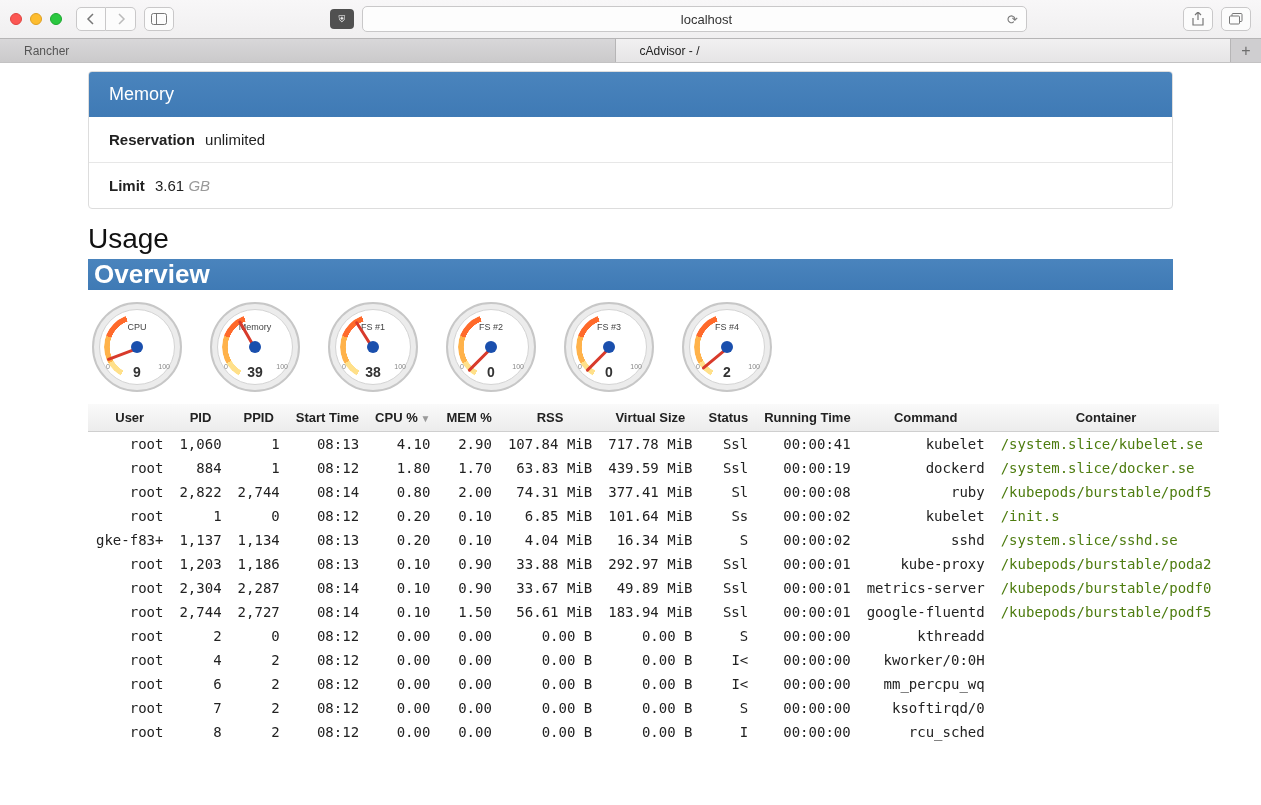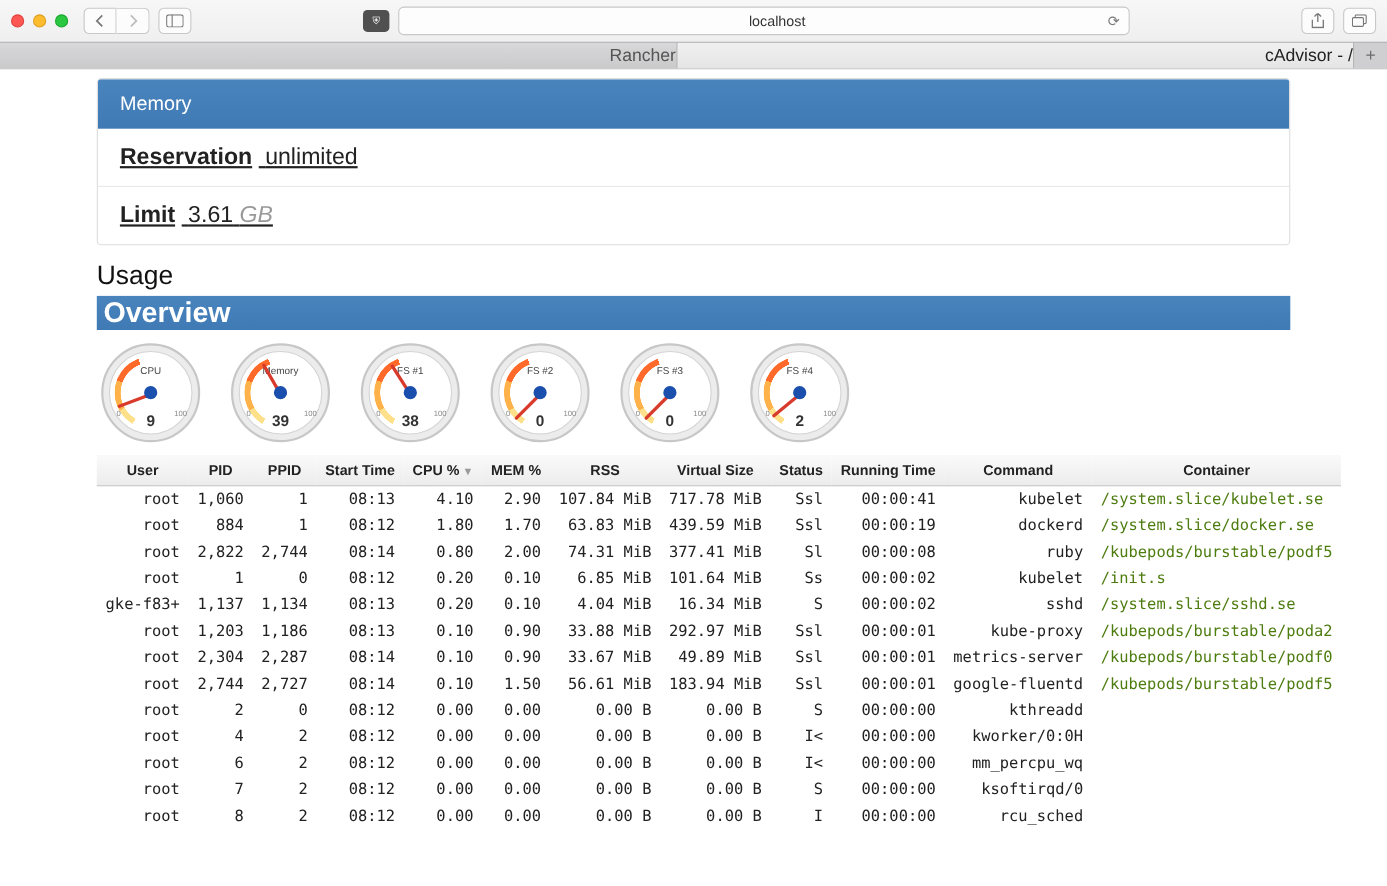--- a/index.html
+++ b/index.html
@@ -32,42 +32,42 @@
   .address {
     flex:1; height:26px; background:#fdfdfd; border:1px solid #c9c8c9; border-radius:5px;
     display:flex; align-items:center; justify-content:center; position:relative;
     font-size:13px; color:#333;padding-left:24px;
   }
   .address .reload { position:absolute; right:8px; color:#7a7a7a; }
   .right-tools { display:flex; gap:8px; }
 
   .tabbar { display:flex; height:24px; background:#cfced0; border-top:1px solid #b6b5b6; }
   .tab {
-    flex:1; display:flex; align-items:center; justify-content:flex-end;
-    font-size:16px; color:#555; border-right:1px solid #b6b5b6; position:relative;
+    flex:1; display:flex; align-items:center; justify-content:flex-start;
+    font-size:12px; color:#555; border-right:1px solid #b6b5b6; position:relative;
     background:linear-gradient(#d8d7d9,#cbcacb);
     padding-left:24px;
   }
   .tab.active { background:linear-gradient(#f1f0f1,#e6e5e6); color:#222; }
   .newtab { width:30px; display:flex; align-items:center; justify-content:center; color:#6d6d6d; font-size:16px; }
 
   
   .page { padding: 0 88px 20px 88px; }
 
   .panel { border:1px solid #ddd; border-radius:4px; margin-top:8px; overflow:hidden; }
   .panel-hdr {
     background:#3f7ab5; background:linear-gradient(#4a84bd,#3f7ab5);
     color:#fff; font-size:18px; padding:12px 20px;
   }
-  .panel-row { padding:14px 20px; font-size:21px;text-decoration:underline; }
+  .panel-row { padding:14px 20px; font-size:15px; }
   .panel-row + .panel-row { border-top:1px solid #e7e7e7; }
   .panel-row b { font-weight:700; margin-right:6px; }
   .panel-row .muted { color:#999; font-style:italic; }
 
-  h2.section { font-size:24px; font-weight:300; margin:14px 0 4px 0; color:#111; }
+  h2.section { font-size:28px; font-weight:300; margin:14px 0 4px 0; color:#111; }
   .bar-hdr {
     background:#3f7ab5; background:linear-gradient(#4a84bd,#3f7ab5);
     color:#fff; font-size:26px; font-weight:600; padding:0 6px;
   }
 
   
   .gauges { display:flex; gap:28px; padding:12px 4px; }
   .gauge {
     width:90px; height:90px; border-radius:50%;
     background:#ececec; border:2px solid #c7c7c7;

